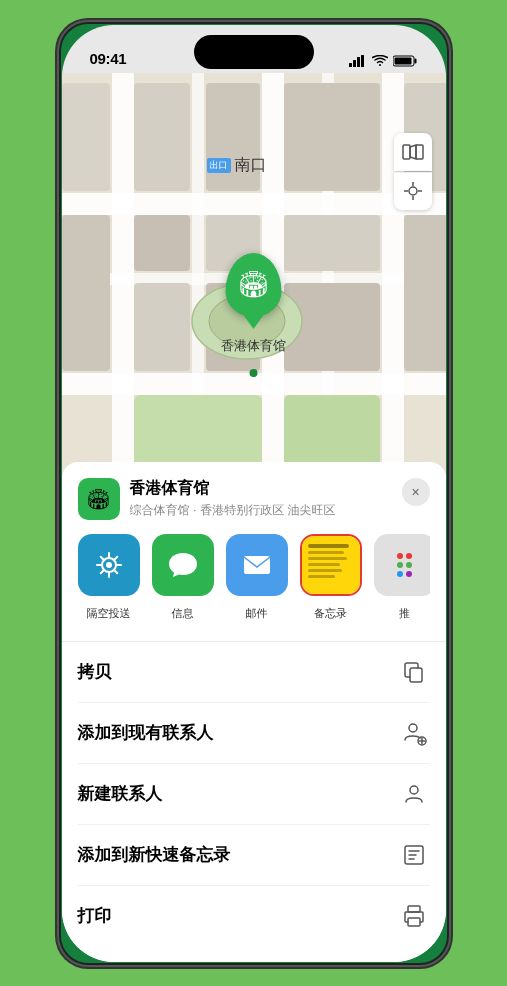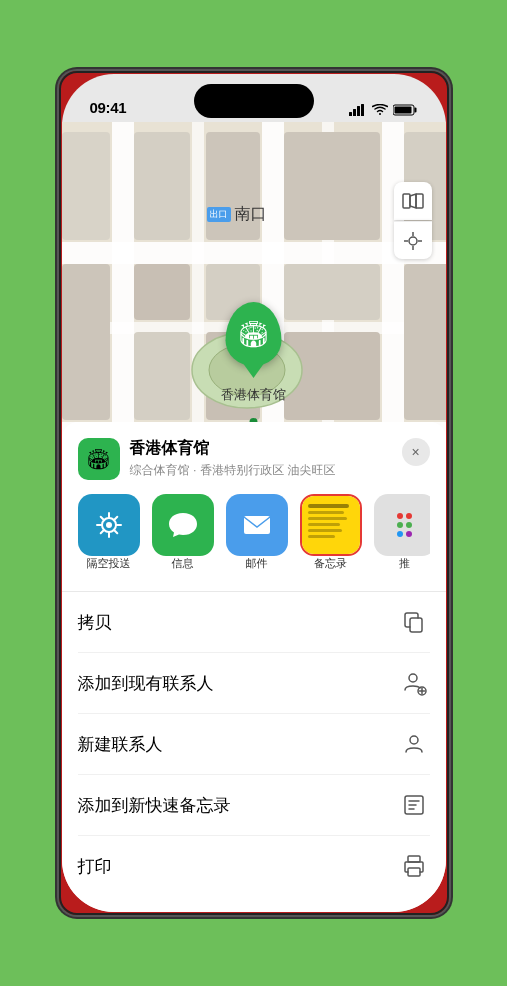--- a/index.html
+++ b/index.html
@@ -9,23 +9,23 @@
       height: 986px;
       background: #6dbf5a;
       display: flex;
       align-items: center;
       justify-content: center;
       font-family: -apple-system, 'PingFang SC', 'Helvetica Neue', sans-serif;
     }
 
     .phone-frame {
       width: 390px;
-      height: 844px;
-      background: #b91c1c;
-      border-radius: 18px;
+      height: 943px;
+      background: #15803d;
+      border-radius: 29px;
       position: relative;
       box-shadow: 0 0 0 2px #555, 0 0 0 4px #333, inset 0 0 0 2px #222;
       overflow: hidden;
     }
 
     .phone-inner {
       position: absolute;
       top: 3px; left: 3px; right: 3px; bottom: 3px;
       background: #e8e8e8;
       border-radius: 52px;
@@ -265,21 +265,21 @@
       gap: 12px;
       margin-bottom: 16px;
       overflow-x: auto;
       padding-bottom: 4px;
     }
 
     .share-item {
       display: flex;
       flex-direction: column;
       align-items: center;
-      gap: 0;
+      gap: 10px;
       cursor: pointer;
       flex-shrink: 0;
     }
 
     .share-icon-box {
       width: 62px;
       height: 62px;
       border-radius: 14px;
       display: flex;
       align-items: center;
@@ -310,20 +310,21 @@
     }
 
     
     .action-row {
       display: flex;
       align-items: center;
       justify-content: space-between;
       padding: 14px 0;
       border-bottom: 1px solid #f0f0f0;
       cursor: pointer;
+      font-weight: bold;
     }
 
     .action-row:last-child {
       border-bottom: none;
     }
 
     .action-label {
       font-size: 17px;
       color: #000;
     }

